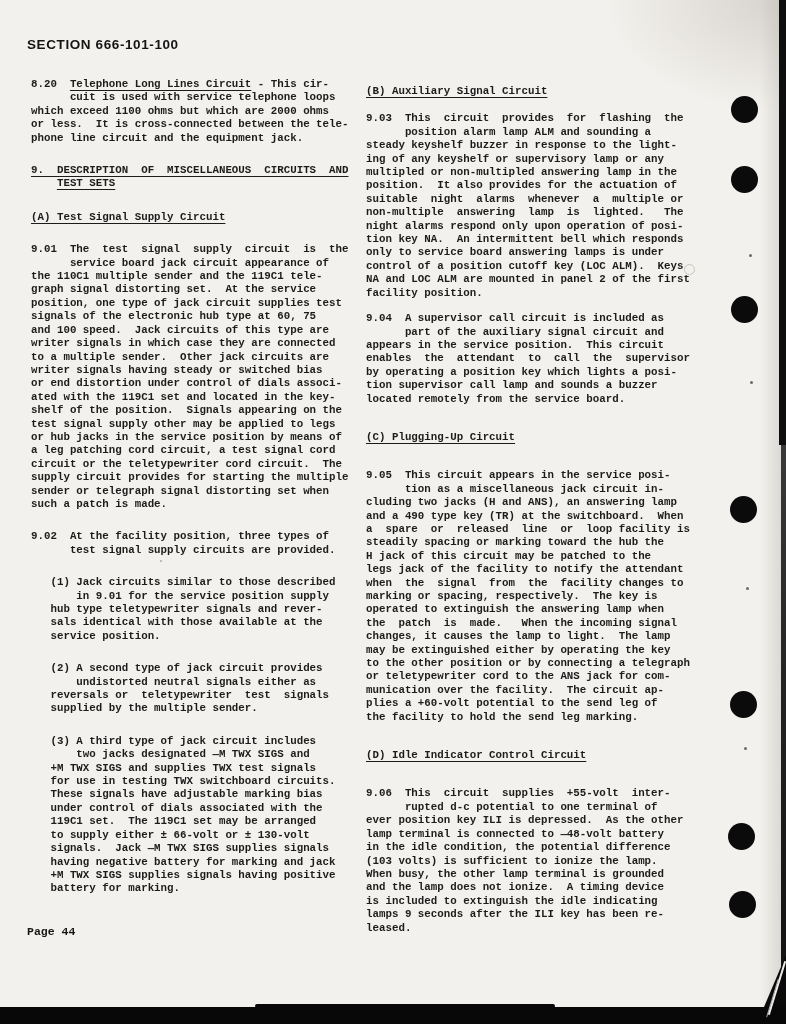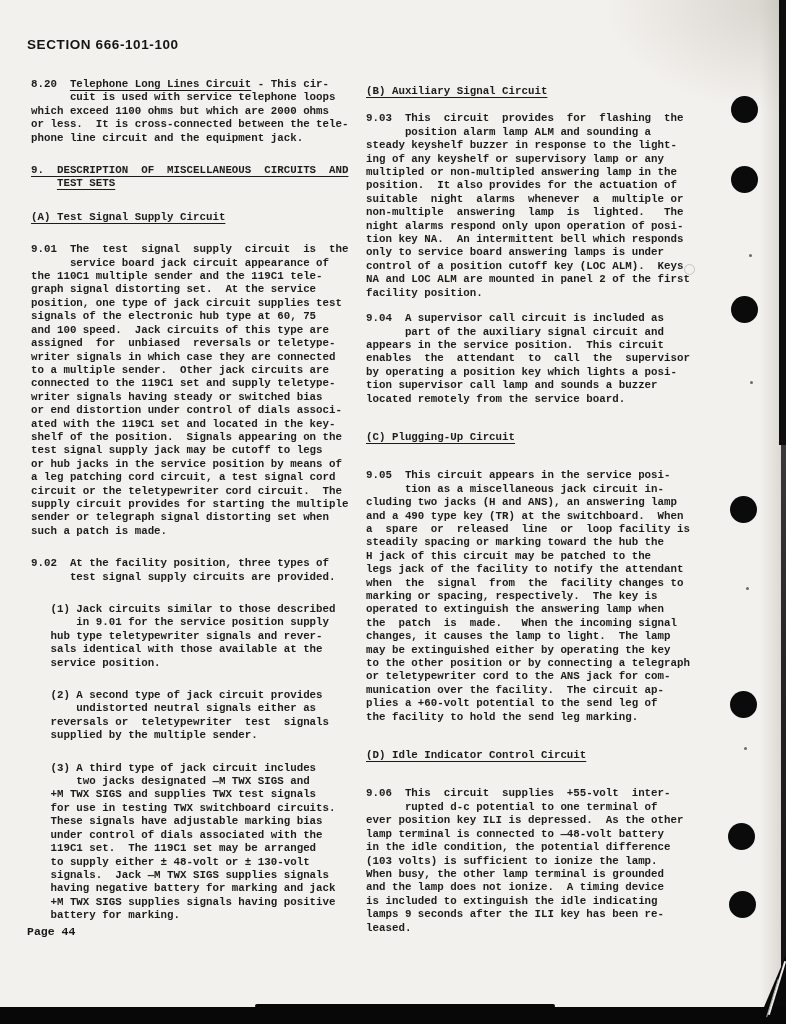--- a/index.html
+++ b/index.html
@@ -84,29 +84,27 @@
         <div class="line"><span class="u">(A) Test Signal Supply Circuit</span></div>
       </div>
       <div class="block">
         <div class="line">9.01  The  test  signal  supply  circuit  is  the</div>
         <div class="line">      service board jack circuit appearance of</div>
         <div class="line">the 110C1 multiple sender and the 119C1 tele-</div>
         <div class="line">graph signal distorting set.  At the service</div>
         <div class="line">position, one type of jack circuit supplies test</div>
         <div class="line">signals of the electronic hub type at 60, 75</div>
         <div class="line">and 100 speed.  Jack circuits of this type are</div>
-        <div class="line">assigned  for  unbiased  reversals or teletype-</div>
         <div class="line">writer signals in which case they are connected</div>
         <div class="line">to a multiple sender.  Other jack circuits are</div>
-        <div class="line">connected to the 119C1 set and supply teletype-</div>
         <div class="line">writer signals having steady or switched bias</div>
         <div class="line">or end distortion under control of dials associ-</div>
         <div class="line">ated with the 119C1 set and located in the key-</div>
         <div class="line">shelf of the position.  Signals appearing on the</div>
-        <div class="line">test signal supply jack may be cutoff to legs</div>
+        <div class="line">test signal supply other may be applied to legs</div>
         <div class="line">or hub jacks in the service position by means of</div>
         <div class="line">a leg patching cord circuit, a test signal cord</div>
         <div class="line">circuit or the teletypewriter cord circuit.  The</div>
         <div class="line">supply circuit provides for starting the multiple</div>
         <div class="line">sender or telegraph signal distorting set when</div>
         <div class="line">such a patch is made.</div>
       </div>
       <div class="block">
         <div class="line">9.02  At the facility position, three types of</div>
         <div class="line">      test signal supply circuits are provided.</div>
@@ -125,21 +123,21 @@
         <div class="line">   supplied by the multiple sender.</div>
       </div>
       <div class="block">
         <div class="line">   (3) A third type of jack circuit includes</div>
         <div class="line">       two jacks designated —M TWX SIGS and</div>
         <div class="line">   +M TWX SIGS and supplies TWX test signals</div>
         <div class="line">   for use in testing TWX switchboard circuits.</div>
         <div class="line">   These signals have adjustable marking bias</div>
         <div class="line">   under control of dials associated with the</div>
         <div class="line">   119C1 set.  The 119C1 set may be arranged</div>
-        <div class="line">   to supply either ± 48-volt or ± 130-volt</div>
+        <div class="line">   to supply either ± 66-volt or ± 130-volt</div>
         <div class="line">   signals.  Jack —M TWX SIGS supplies signals</div>
         <div class="line">   having negative battery for marking and jack</div>
         <div class="line">   +M TWX SIGS supplies signals having positive</div>
         <div class="line">   battery for marking.</div>
       </div>
     </div>
   <div class="col col-right" id="col-1">
       <div class="block">
         <div class="line"><span class="u">(B) Auxiliary Signal Circuit</span></div>
       </div>

